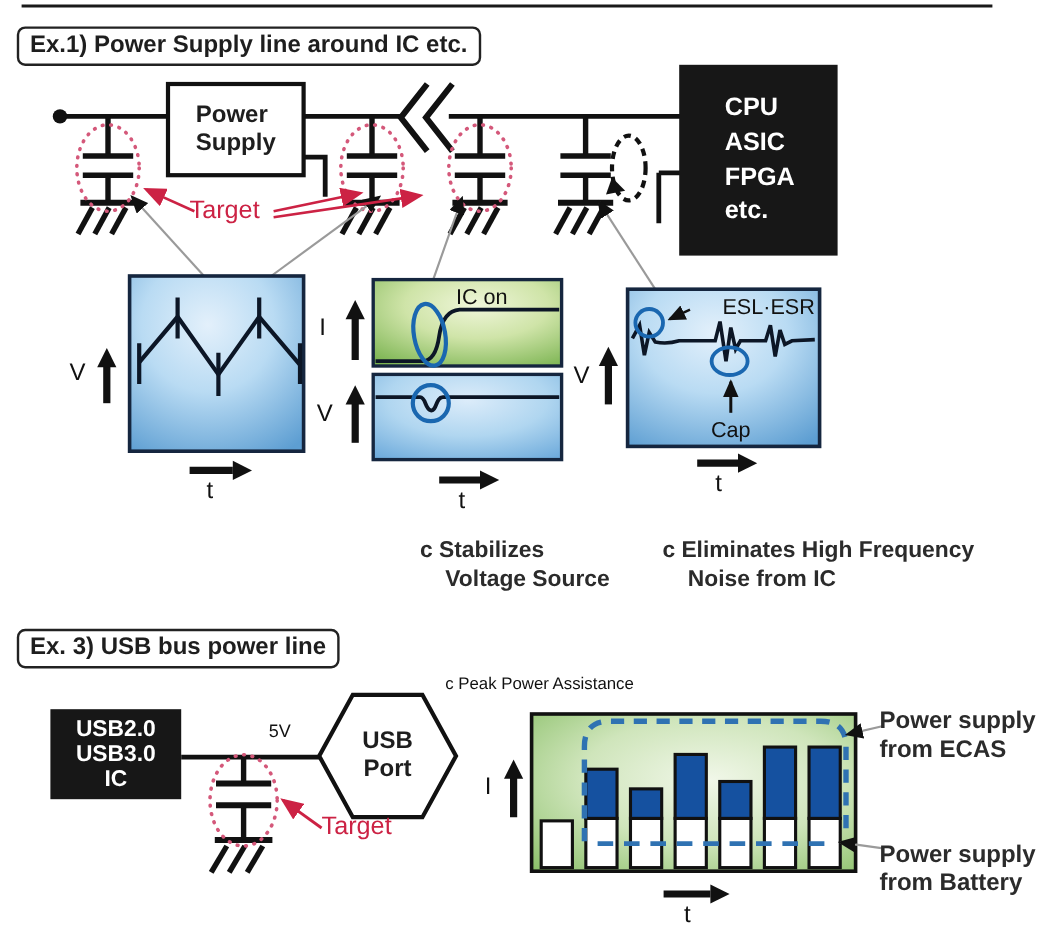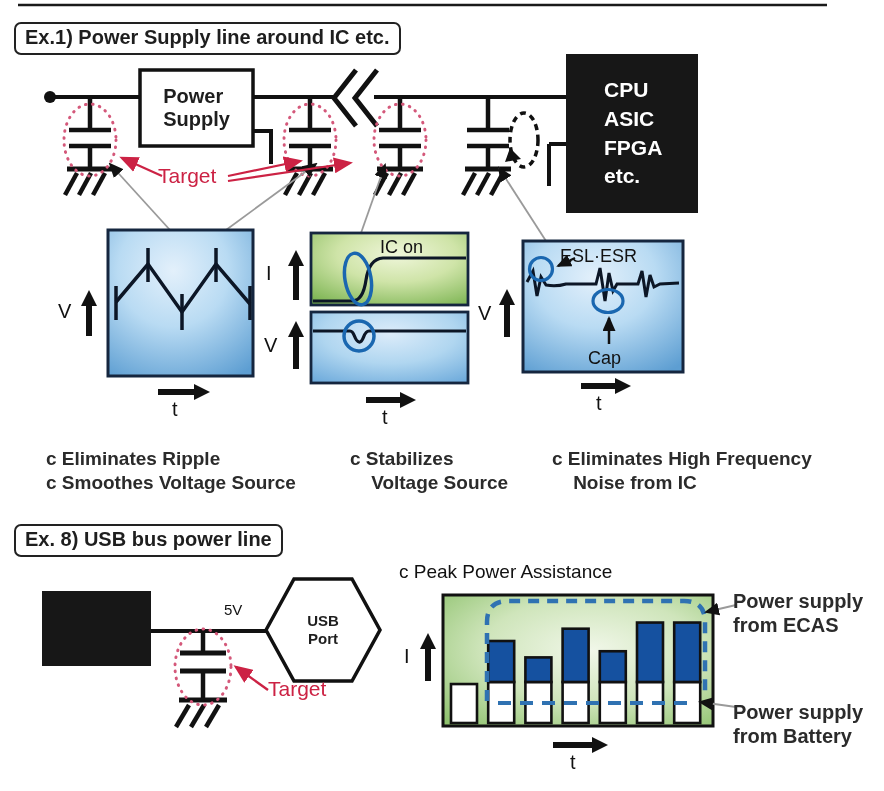--- a/index.html
+++ b/index.html
@@ -11,21 +11,21 @@
   .caption{position:absolute;z-index:2;font-size:19px;font-weight:700;line-height:1.28;
            white-space:pre-wrap;color:#2b2b2b;}
   .lbl{position:absolute;z-index:2;font-size:20px;font-weight:400;color:#111;}
   .red{color:#cc2244;}
   .boxtext{position:absolute;z-index:2;display:flex;align-items:center;justify-content:center;
            text-align:center;white-space:pre-line;}
   .cpu-text{color:#fff;font-size:21px;font-weight:700;line-height:1.38;justify-content:flex-start;
             text-align:left;padding-left:38px;box-sizing:border-box;}
   .ps-text{font-size:20px;font-weight:700;line-height:1.15;text-align:left;}
   .usbic-text{color:#fff;font-size:19px;font-weight:700;line-height:1.12;}
-  .hex-text{font-size:15px;font-weight:700;line-height:1.18;}
+  .hex-text{font-size:20px;font-weight:700;line-height:1.18;}
   .small-note{font-size:18px;font-weight:400;}
   .legend{position:absolute;z-index:2;font-size:20px;font-weight:700;line-height:1.22;white-space:pre-line;color:#2b2b2b;}
 </style>
 </head>
 <body>
 
 <div id="stage">
 
 <svg id="art" width="884" height="791" viewBox="0 0 884 791">
   <defs>
@@ -210,37 +210,38 @@
 
 <div class="lbl" style="left:58px;top:300px;">V</div>
 <div class="lbl" style="left:172px;top:398px;">t</div>
 <div class="lbl" style="left:266px;top:262px;">I</div>
 <div class="lbl" style="left:264px;top:334px;">V</div>
 <div class="lbl" style="left:382px;top:406px;">t</div>
 <div class="lbl" style="left:478px;top:302px;">V</div>
 <div class="lbl" style="left:596px;top:392px;">t</div>
 
 <div class="lbl small-note" style="left:380px;top:237px;">IC on</div>
-<div class="lbl small-note" style="left:560px;top:246px;">ESL·ESR</div>
-<div class="lbl small-note" style="left:588px;top:348px;width:42px;">Cap</div>
-
-<div class="caption" style="left:46px;top:447px;">c Eliminates Ripple
-c Smoothes Voltage Source</div>
+<div class="lbl small-note" style="left:602px;top:246px;">ESL·ESR</div>
+<div class="lbl small-note" style="left:588px;top:348px;width:42px;text-align:center;">Cap</div>
+
 <div class="caption" style="left:552px;top:447px;">c Eliminates High Frequency
     Noise from IC</div>
 <div class="caption" style="left:350px;top:447px;">c Stabilizes
     Voltage Source</div>
 
-<div class="title-box" style="left:14px;top:524px;">Ex. 8) USB bus power line</div>
+<div class="title-box" style="left:14px;top:524px;">Ex. 3) USB bus power line</div>
+<div class="boxtext usbic-text" style="left:42px;top:591px;width:109px;height:75px;">USB2.0
+USB3.0
+IC</div>
 <div class="lbl" style="left:224px;top:601px;font-size:15px;">5V</div>
 <div class="boxtext hex-text" style="left:266px;top:598px;width:114px;height:64px;">USB
 Port</div>
 <div class="lbl red" style="left:268px;top:677px;font-size:21px;">Target</div>
 
-<div class="lbl small-note" style="left:399px;top:561px;font-size:19px;">c Peak Power Assistance</div>
+<div class="lbl small-note" style="left:371px;top:561px;font-size:14px;">c Peak Power Assistance</div>
 <div class="lbl" style="left:404px;top:645px;">I</div>
 <div class="lbl" style="left:570px;top:751px;">t</div>
 <div class="legend" style="left:733px;top:589px;">Power supply
 from ECAS</div>
 <div class="legend" style="left:733px;top:700px;">Power supply
 from Battery</div>
 
 </div>
 
 </body></html>

